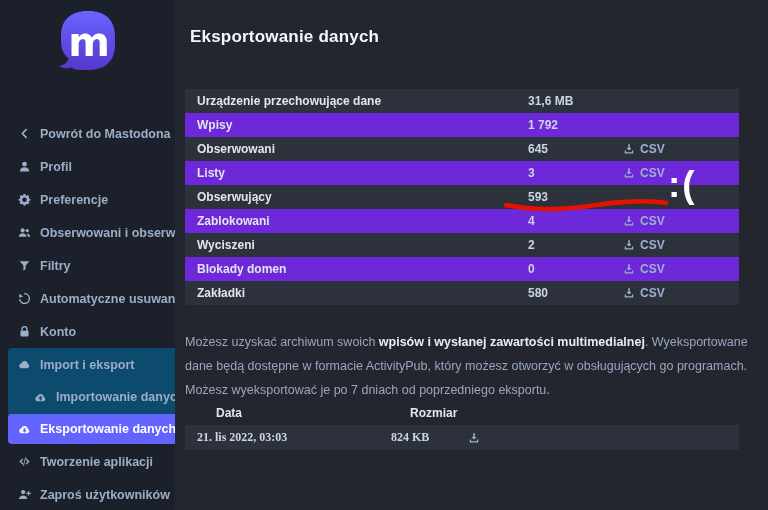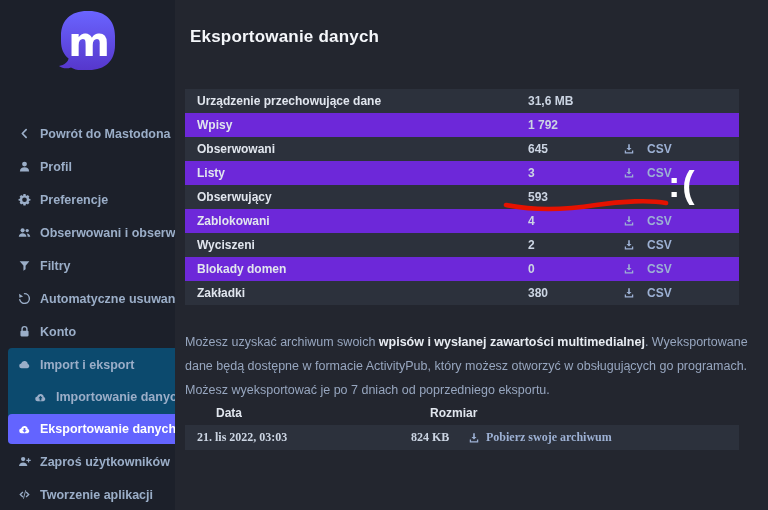--- a/index.html
+++ b/index.html
@@ -25,35 +25,35 @@
   .main { position:absolute; left:175px; top:0; right:0; height:510px; background:#23262f; }
   .page-title { position:absolute; left:15px; top:27px; font-size:17px; font-weight:800;
                 color:#f4f6fa; letter-spacing:.2px; }
 
   .export-table { position:absolute; left:10px; top:89px; width:554px; }
   .t-row { position:relative; height:24px; display:flex; align-items:center; font-size:12px; }
   .t-row.light { background:#2c313c; }
   .t-row.dark  { background:#6d28d9; }
   .t-label { padding-left:12px; font-weight:700; color:#e1e6ee; }
   .t-value { position:absolute; left:343px; color:#ccd5e3; font-weight:600; }
-  .csv-link { position:absolute; left:438px; display:inline-flex; align-items:center; gap:12px;
+  .csv-link { position:absolute; left:438px; display:inline-flex; align-items:center; gap:5px;
               color:#9db1d4; font-weight:600; text-decoration:none; cursor:pointer; }
   .csv-link .icon, .dl-link .icon { width:12px; height:12px; flex:0 0 12px; }
   .csv-link .icon svg, .dl-link .icon svg { width:12px; height:12px; }
 
   .desc { position:absolute; left:10px; top:330px; width:566px; font-size:12.5px;
           line-height:24px; color:#97a6bf; }
   .desc strong { color:#e8ecf2; font-weight:700; }
 
   .archive-table { position:absolute; left:10px; top:400px; width:554px; font-size:12px; }
   .a-head { position:relative; height:25px; display:flex; align-items:center; }
   .a-head span { font-weight:700; color:#e1e6ee; }
   .a-row { position:relative; height:25px; display:flex; align-items:center; background:#2c313c;font-family:Liberation Serif, serif; }
   .cell-1 { position:absolute; left:12px;  color:#ccd5e3; font-weight:600; }
-  .cell-2 { position:absolute; left:186px; color:#ccd5e3; font-weight:600;padding-left:40px; }
+  .cell-2 { position:absolute; left:166px; color:#ccd5e3; font-weight:600;padding-left:40px; }
   .a-head .cell-1, .a-head .cell-2 { color:#e1e6ee; font-weight:700;margin-left:19px; }
   .dl-link { position:absolute; left:283px; display:inline-flex; align-items:center; gap:6px;
              color:#9db1d4; font-weight:600; text-decoration:none; cursor:pointer; }
 
   .red-line { position:absolute; left:326px; top:194px; width:172px; height:22px; pointer-events:none; }
   .sad-face { position:absolute; left:493px; top:166px; font-size:37px; font-weight:700;
               color:#ffffff; letter-spacing:2px; line-height:1; pointer-events:none; }
 </style>
 </head>
 <body>
@@ -156,37 +156,37 @@
               <svg viewBox="0 0 24 24">
                 <path fill-rule="evenodd" d="M6.5 19a4.5 4.5 0 0 1-.7-8.9A6.2 6.2 0 0 1 18 11.2 4 4 0 0 1 17.4 19zM10.4 9.2h3.2v4.4H16l-4 4.6-4-4.6h2.4z"></path>
               </svg>
             </span>
             <span>Eksportowanie danych</span>
           </a>
         </div>
         <a class="nav-item">
           <span class="icon">
             <svg viewBox="0 0 24 24">
+              <path d="M8.2 6.5 2.5 12l5.7 5.5 1.7-1.7L6 12l3.9-3.8z"></path>
+              <path d="M15.8 6.5 21.5 12l-5.7 5.5-1.7-1.7L18 12l-3.9-3.8z"></path>
+              <path d="M13.4 4.2 9.2 19.8h1.6l4.2-15.6z"></path>
+            </svg>
+          </span>
+          <span>Tworzenie aplikacji</span>
+        </a>
+        <a class="nav-item">
+          <span class="icon">
+            <svg viewBox="0 0 24 24">
               <circle cx="9.5" cy="7.5" r="4"></circle>
               <path d="M1.8 20.5c0-4.2 3.4-6.8 7.7-6.8s7.7 2.6 7.7 6.8z"></path>
               <path d="M18.3 5.8h2.3v2.9h2.9V11h-2.9v2.9h-2.3V11h-2.9V8.7h2.9z"></path>
             </svg>
           </span>
           <span>Zaproś użytkowników</span>
         </a>
-        <a class="nav-item">
-          <span class="icon">
-            <svg viewBox="0 0 24 24">
-              <path d="M8.2 6.5 2.5 12l5.7 5.5 1.7-1.7L6 12l3.9-3.8z"></path>
-              <path d="M15.8 6.5 21.5 12l-5.7 5.5-1.7-1.7L18 12l-3.9-3.8z"></path>
-              <path d="M13.4 4.2 9.2 19.8h1.6l4.2-15.6z"></path>
-            </svg>
-          </span>
-          <span>Tworzenie aplikacji</span>
-        </a>
       </nav>
   </aside>
 
   <main class="main">
     <h1 class="page-title">Eksportowanie danych</h1>
 
     <div class="export-table">
         <div class="t-row light">
           <span class="t-label">Urządzenie przechowujące dane</span>
           <span class="t-value">31,6 MB</span>
@@ -259,21 +259,21 @@
               <svg viewBox="0 0 24 24">
                 <path d="M10.4 2.5h3.2v7.3h3.5L12 15 6.9 9.8h3.5z"></path>
                 <path d="M3.5 15h2.6v3.4h11.8V15h2.6v6H3.5z"></path>
               </svg>
             </span>
             <span>CSV</span>
           </a>
         </div>
         <div class="t-row light">
           <span class="t-label">Zakładki</span>
-          <span class="t-value">380</span>
+          <span class="t-value">580</span>
           <a class="csv-link">
             <span class="icon">
               <svg viewBox="0 0 24 24">
                 <path d="M10.4 2.5h3.2v7.3h3.5L12 15 6.9 9.8h3.5z"></path>
                 <path d="M3.5 15h2.6v3.4h11.8V15h2.6v6H3.5z"></path>
               </svg>
             </span>
             <span>CSV</span>
           </a>
         </div>
@@ -289,21 +289,20 @@
       <div class="a-row">
         <span class="cell-1">21. lis 2022, 03:03</span>
         <span class="cell-2">824 KB</span>
         <a class="dl-link">
           <span class="icon">
               <svg viewBox="0 0 24 24">
                 <path d="M10.4 2.5h3.2v7.3h3.5L12 15 6.9 9.8h3.5z"></path>
                 <path d="M3.5 15h2.6v3.4h11.8V15h2.6v6H3.5z"></path>
               </svg>
             </span>
-          <span>Pobierz swoje archiwum</span>
         </a>
       </div>
     </div>
 
     <svg class="red-line" viewBox="0 0 172 22">
       <path d="M5 11 C 35 17, 70 15, 95 11 S 150 6, 165 9" fill="none" stroke-width="4.6" stroke-linecap="round" stroke="#e51200"></path>
     </svg>
     <div class="sad-face">:(</div>
   </main>
 </div>

